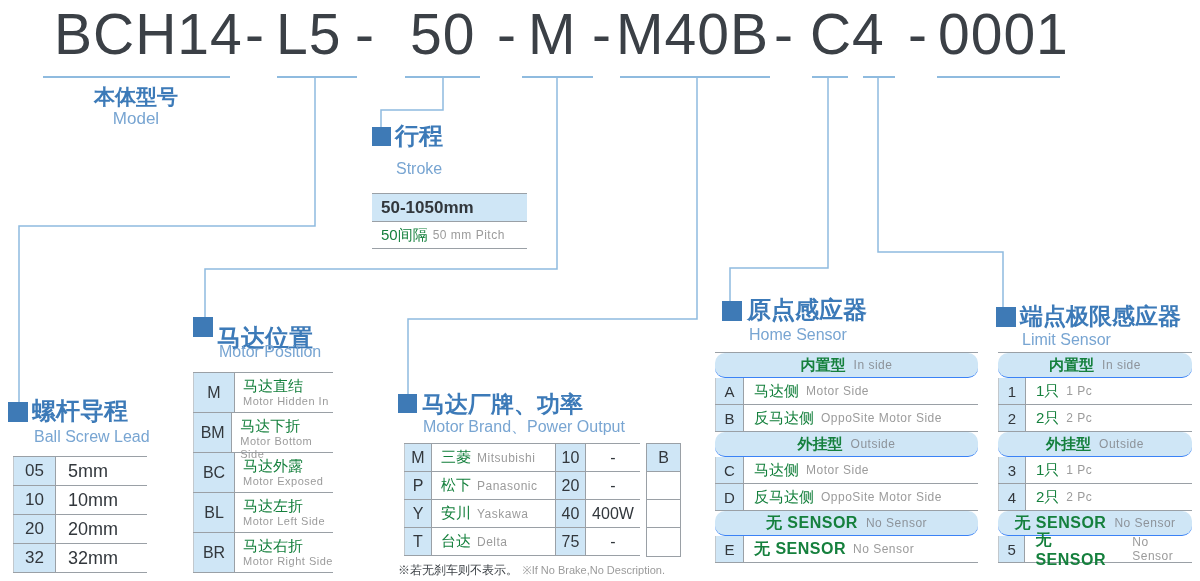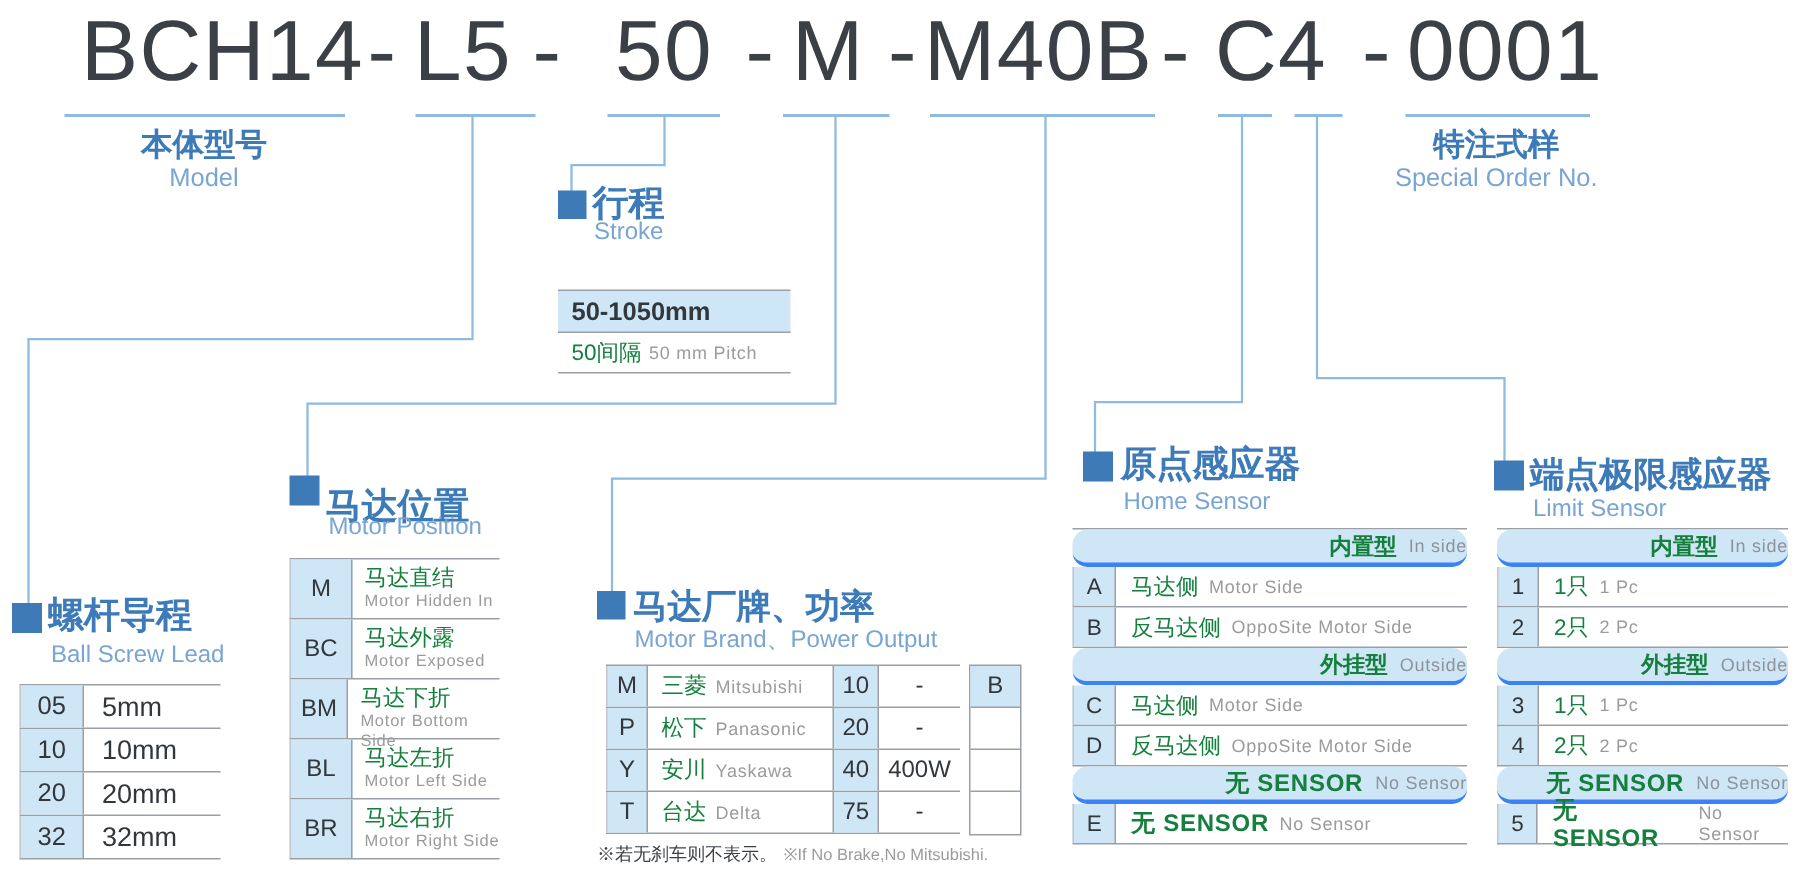--- a/index.html
+++ b/index.html
@@ -33,22 +33,22 @@
   .sec-cn.sm { font-size:23px; }
 
   
   .tbl { position:absolute; border-top:1px solid #9aa0a6; }
   .trow { display:flex; border-bottom:1px solid #9aa0a6; align-items:stretch; }
   .code { background:#cfe6f6; display:flex; align-items:center; justify-content:center;
           font-size:17px; color:#32373c; border-right:1px solid #9aa0a6;
           border-left:1px solid #c2c8cd; }
   .cellcn { font-size:15px; color:#15803d; }
   .cellen { font-size:12px; color:#9b9b9b; letter-spacing:0.5px; }
-  .hrow { display:flex; align-items:center; justify-content:flex-end; gap:8px;
-          background:#cfe6f6; border-bottom:3px solid #3b82f6;border-radius:10px; }
+  .hrow { display:flex; align-items:center; justify-content:center; gap:8px;
+          background:#cfe6f6; border-bottom:1px solid #3b82f6;border-radius:10px; }
   .hrow .cellcn { font-weight:bold; }
   .hrow .cellen { color:#8d939a; }
 
   
   #tbl-ballscrew { left:13px; top:456px; width:134px; }
   #tbl-ballscrew .trow { height:29px; }
   #tbl-ballscrew .code { width:43px; }
   #tbl-ballscrew .val { display:flex; align-items:center; padding-left:12px;
                         font-size:18px; color:#32373c; }
 
@@ -139,28 +139,24 @@
     <span class="seg s10">C</span>
     <span class="seg s11">4</span>
     <span class="seg s12">-</span>
     <span class="seg s13">0001</span>
   </div>
 
   <div class="lbl" id="lbl-model">
     <div class="cn">本体型号</div>
     <div class="en">Model</div>
   </div>
-  <div class="lbl" id="lbl-special">
-    <div class="cn">特注式样</div>
-    <div class="en">Special Order No.</div>
-  </div>
 
   <div class="sq" style="left:372px; top:127px; width:19px; height:19px;"></div>
   <div class="sec-cn" style="left:395px; top:122px;">行程</div>
-  <div class="sec-en" style="left:396px; top:146px;">Stroke</div>
+  <div class="sec-en" style="left:396px; top:160px;">Stroke</div>
   <div class="tbl" id="tbl-stroke">
     <div class="r1">50-1050mm</div>
     <div class="r2">
       <span class="cellcn">50间隔</span>
       <span class="cellen">50 mm Pitch</span>
     </div>
   </div>
 
   <div class="sq" style="left:8px; top:402px;"></div>
   <div class="sec-cn" style="left:32px; top:397px;">螺杆导程</div>
@@ -189,31 +185,31 @@
   <div class="sec-en" style="left:219px; top:343px;">Motor Position</div>
   <div class="tbl" id="tbl-motorpos">
     <div class="trow">
       <div class="code">M</div>
       <div class="desc">
         <span class="cellcn">马达直结</span>
         <span class="cellen">Motor Hidden In</span>
       </div>
     </div>
     <div class="trow">
+      <div class="code">BM</div>
+      <div class="desc">
+        <span class="cellcn">马达下折</span>
+        <span class="cellen">Motor Bottom Side</span>
+      </div>
+    </div>
+    <div class="trow">
       <div class="code">BC</div>
       <div class="desc">
         <span class="cellcn">马达外露</span>
         <span class="cellen">Motor Exposed</span>
-      </div>
-    </div>
-    <div class="trow">
-      <div class="code">BM</div>
-      <div class="desc">
-        <span class="cellcn">马达下折</span>
-        <span class="cellen">Motor Bottom Side</span>
       </div>
     </div>
     <div class="trow">
       <div class="code">BL</div>
       <div class="desc">
         <span class="cellcn">马达左折</span>
         <span class="cellen">Motor Left Side</span>
       </div>
     </div>
     <div class="trow">
@@ -267,21 +263,21 @@
     </div>
   </div>
   <div id="bcol">
     <div class="bcell blue">B</div>
     <div class="bcell"></div>
     <div class="bcell"></div>
     <div class="bcell"></div>
   </div>
   <div id="note">
     <span class="ncn">※若无刹车则不表示。</span>
-    <span class="nen">※If No Brake,No Mitsubishi.</span>
+    <span class="nen">※If No Brake,No Description.</span>
   </div>
 
   <div class="sq" style="left:722px; top:301px;"></div>
   <div class="sec-cn" style="left:747px; top:296px;">原点感应器</div>
   <div class="sec-en" style="left:749px; top:326px;">Home Sensor</div>
   <div class="tbl sensor" id="tbl-home">
     <div class="hrow">
       <span class="cellcn">内置型</span>
       <span class="cellen">In side</span>
     </div>

